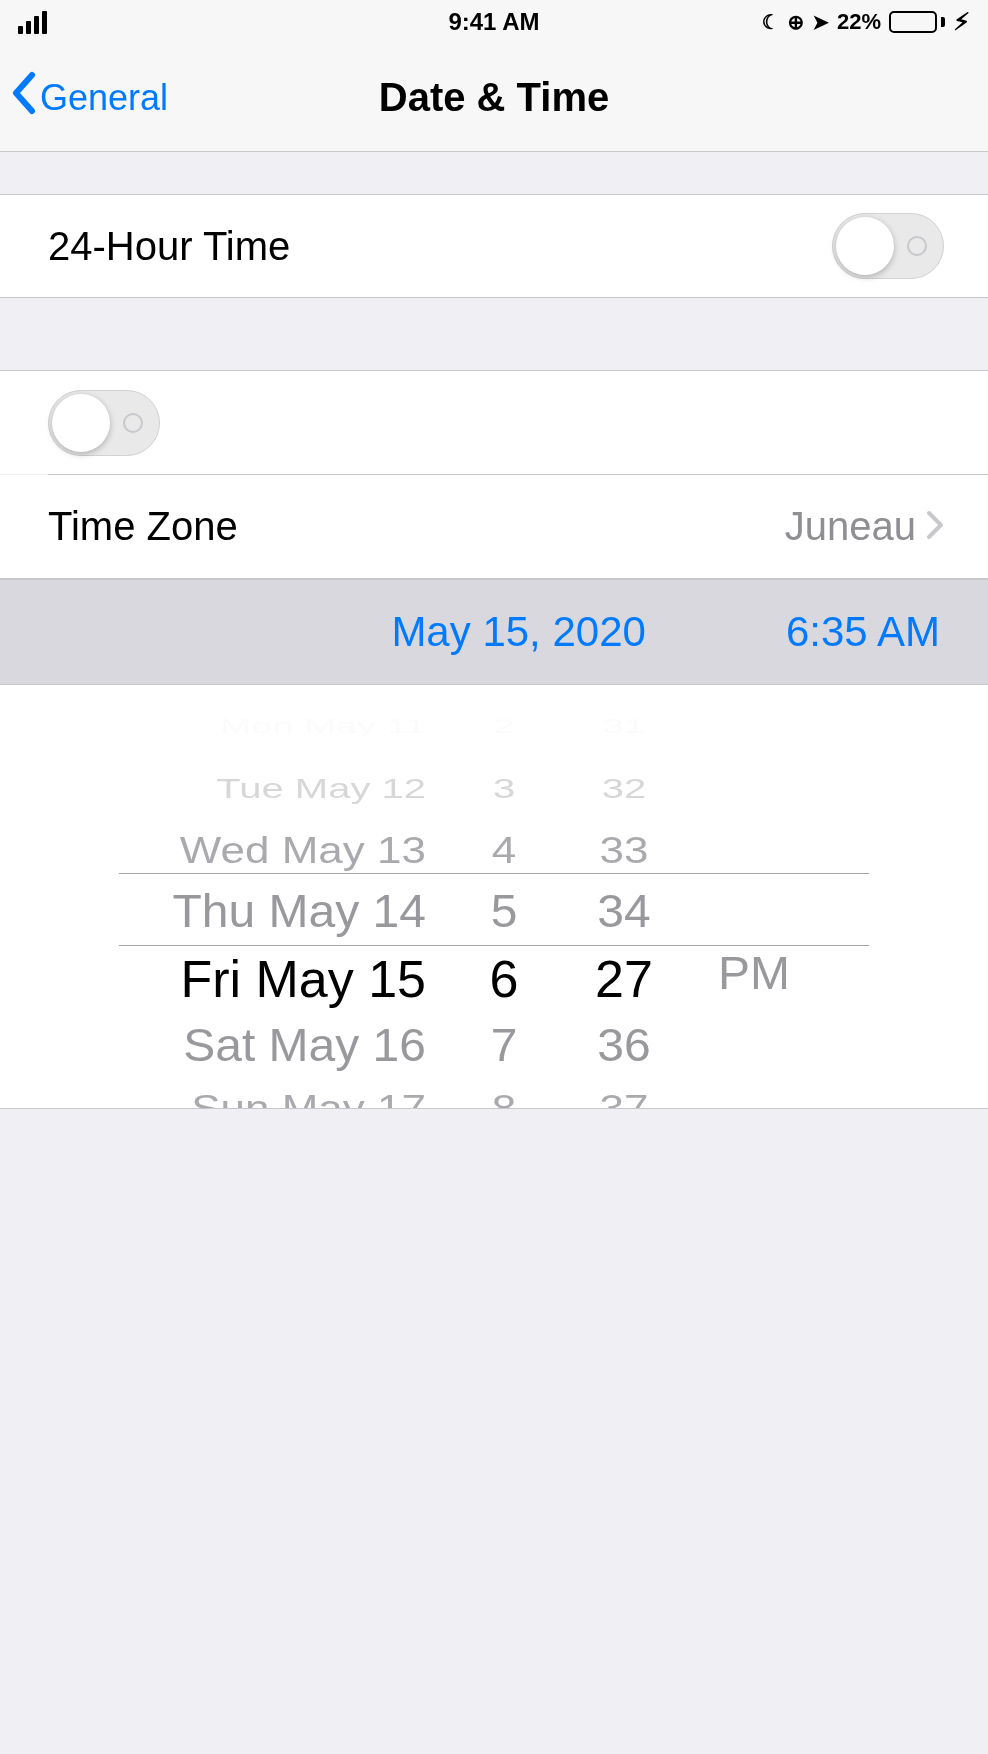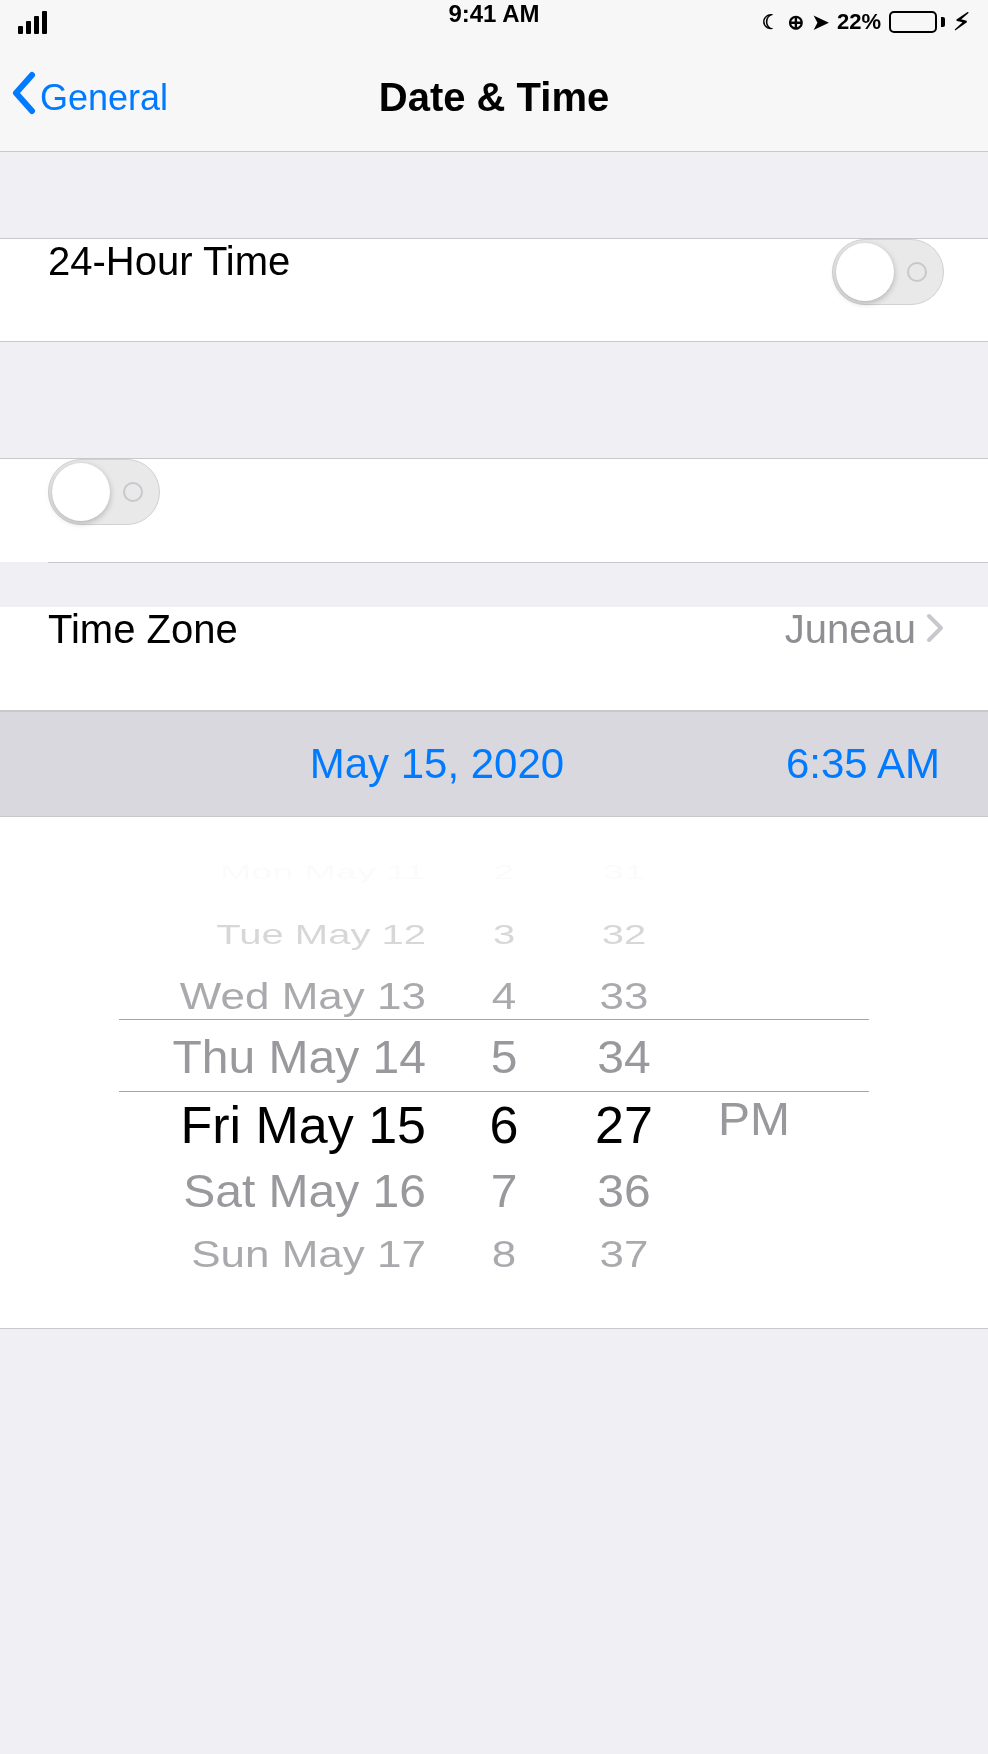--- a/index.html
+++ b/index.html
@@ -8,20 +8,21 @@
       background: #efeff4;
       width: 988px;
       height: 1754px;
       overflow: hidden;
       color: #000;
     }
     
     .status-bar {
       height: 44px;
       display: flex;
+      align-items: center;
       justify-content: space-between;
       padding: 0 18px 0 18px;
       font-size: 22px;
       font-weight: 600;
       background: #f7f7f8;
       gap: 20px;
     }
     .status-left, .status-right { display: flex; align-items: center; gap: 8px; }
     .status-center { position: absolute; left: 50%; transform: translateX(-50%); font-size: 24px; font-weight: 700; }
     .signal-bars { display:flex; align-items:flex-end; gap:3px; }
@@ -44,25 +45,24 @@
     .nav-back .chev svg { width:28px; height:44px; }
     .nav-title { position:absolute; left:50%; transform:translateX(-50%); font-size:40px; font-weight:700; }
     
     .group-spacer { height:42px; }
     .row {
       background:#fff;
       min-height:104px;
       border-top:1px solid #c8c7cc;
       border-bottom:1px solid #c8c7cc;
       display:flex;
-      align-items:flex-start;
+      align-items:center;
       justify-content:space-between;
       padding:0 44px 0 48px;
       font-size:40px;
-      margin-top:44px;
     }
     .group .row:not(:last-child) { border-bottom:none; }
     .group .divider { height:1px; background:#c8c7cc; margin-left:48px; }
     .row-label { color:#000; font-weight:400; }
     .row-value { color:#8e8e93; font-size:40px; display:flex; align-items:center; gap:10px; }
     .chevron-right svg { width:18px; height:30px; }
     
     .toggle {
       width:112px; height:66px; border-radius:33px; background:#e9e9ea; border:1px solid #d1d1d6;
       position:relative; cursor:pointer;
@@ -79,32 +79,32 @@
     .summary-row {
       background:#d9d8de;
       height:106px;
       border-top:1px solid #c8c7cc;
       border-bottom:1px solid #c8c7cc;
       display:flex; align-items:center; justify-content:flex-end;
       padding:0 48px;
       gap:140px;
       font-size:42px; color:#007aff; font-weight:400;
     }
-    .summary-date { flex:1; text-align:center; padding-left:180px; }
+    .summary-date { flex:1; text-align:right; padding-left:180px; }
     .summary-time { text-align:right; }
     
     .picker {
       background:#fff;
-      height:512px;
+      height:424px;
       border-bottom:1px solid #c8c7cc;
       position:relative;
       display:flex;
       justify-content:center;
       overflow:hidden;
-      padding-top:24px;
+      padding-top:10px;
     }
     .picker-inner { display:flex; width:740px; position:relative; }
     .picker-col { text-align:center; }
     .col-date { width:330px; text-align:right; padding-right:28px; }
     .col-hour { width:100px; }
     .col-min  { width:140px; }
     .col-ampm { width:170px; text-align:left; padding-left:24px; }
     .picker-item { height:62px; line-height:62px; font-size:46px; color:#8e8e93; white-space:nowrap; }
     .picker-item.i0 { opacity:.03; transform:scaleY(.55); font-size:38px; }
     .picker-item.i1 { opacity:.35; transform:scaleY(.70); font-size:40px; }

